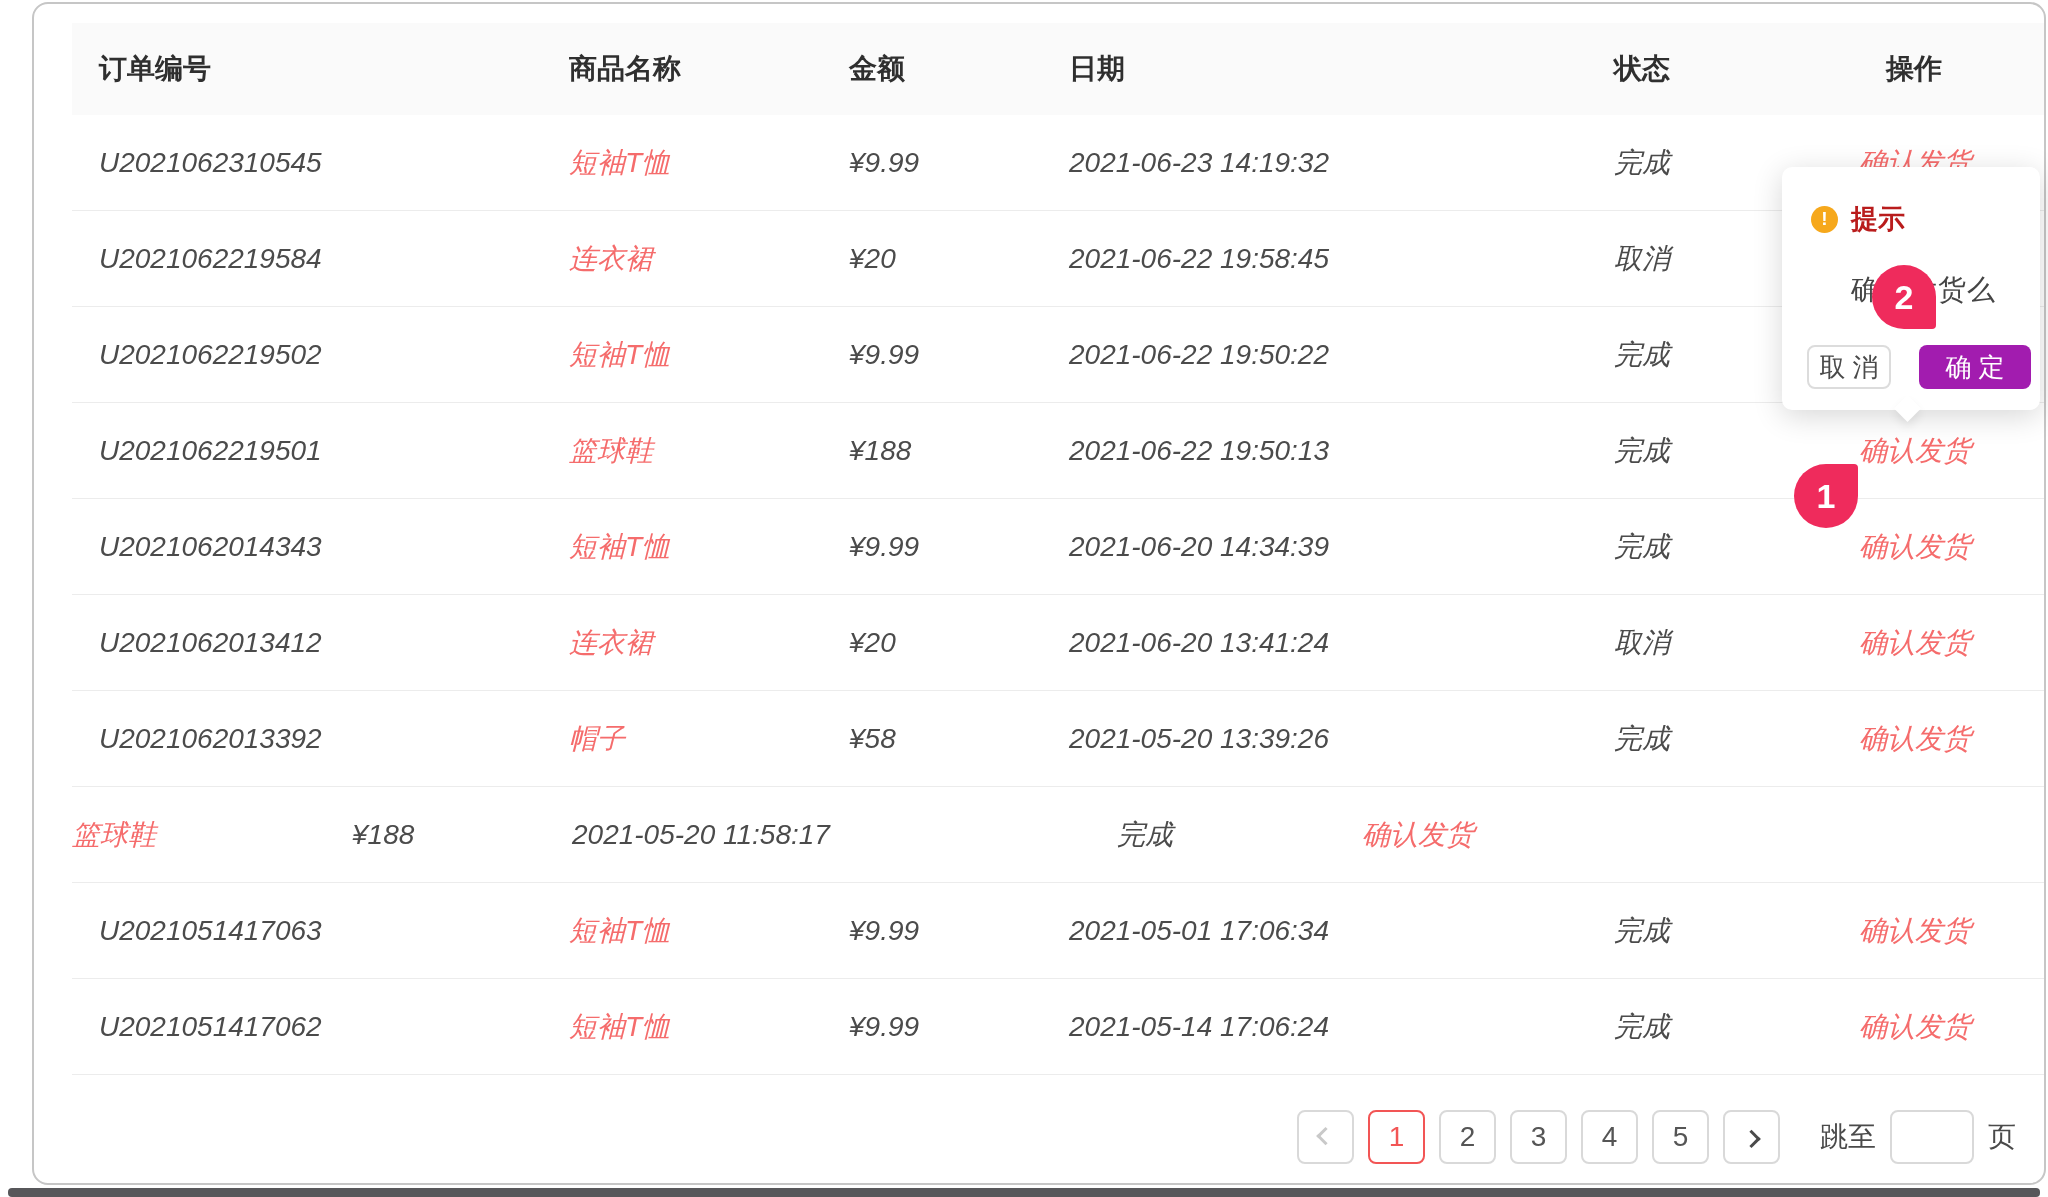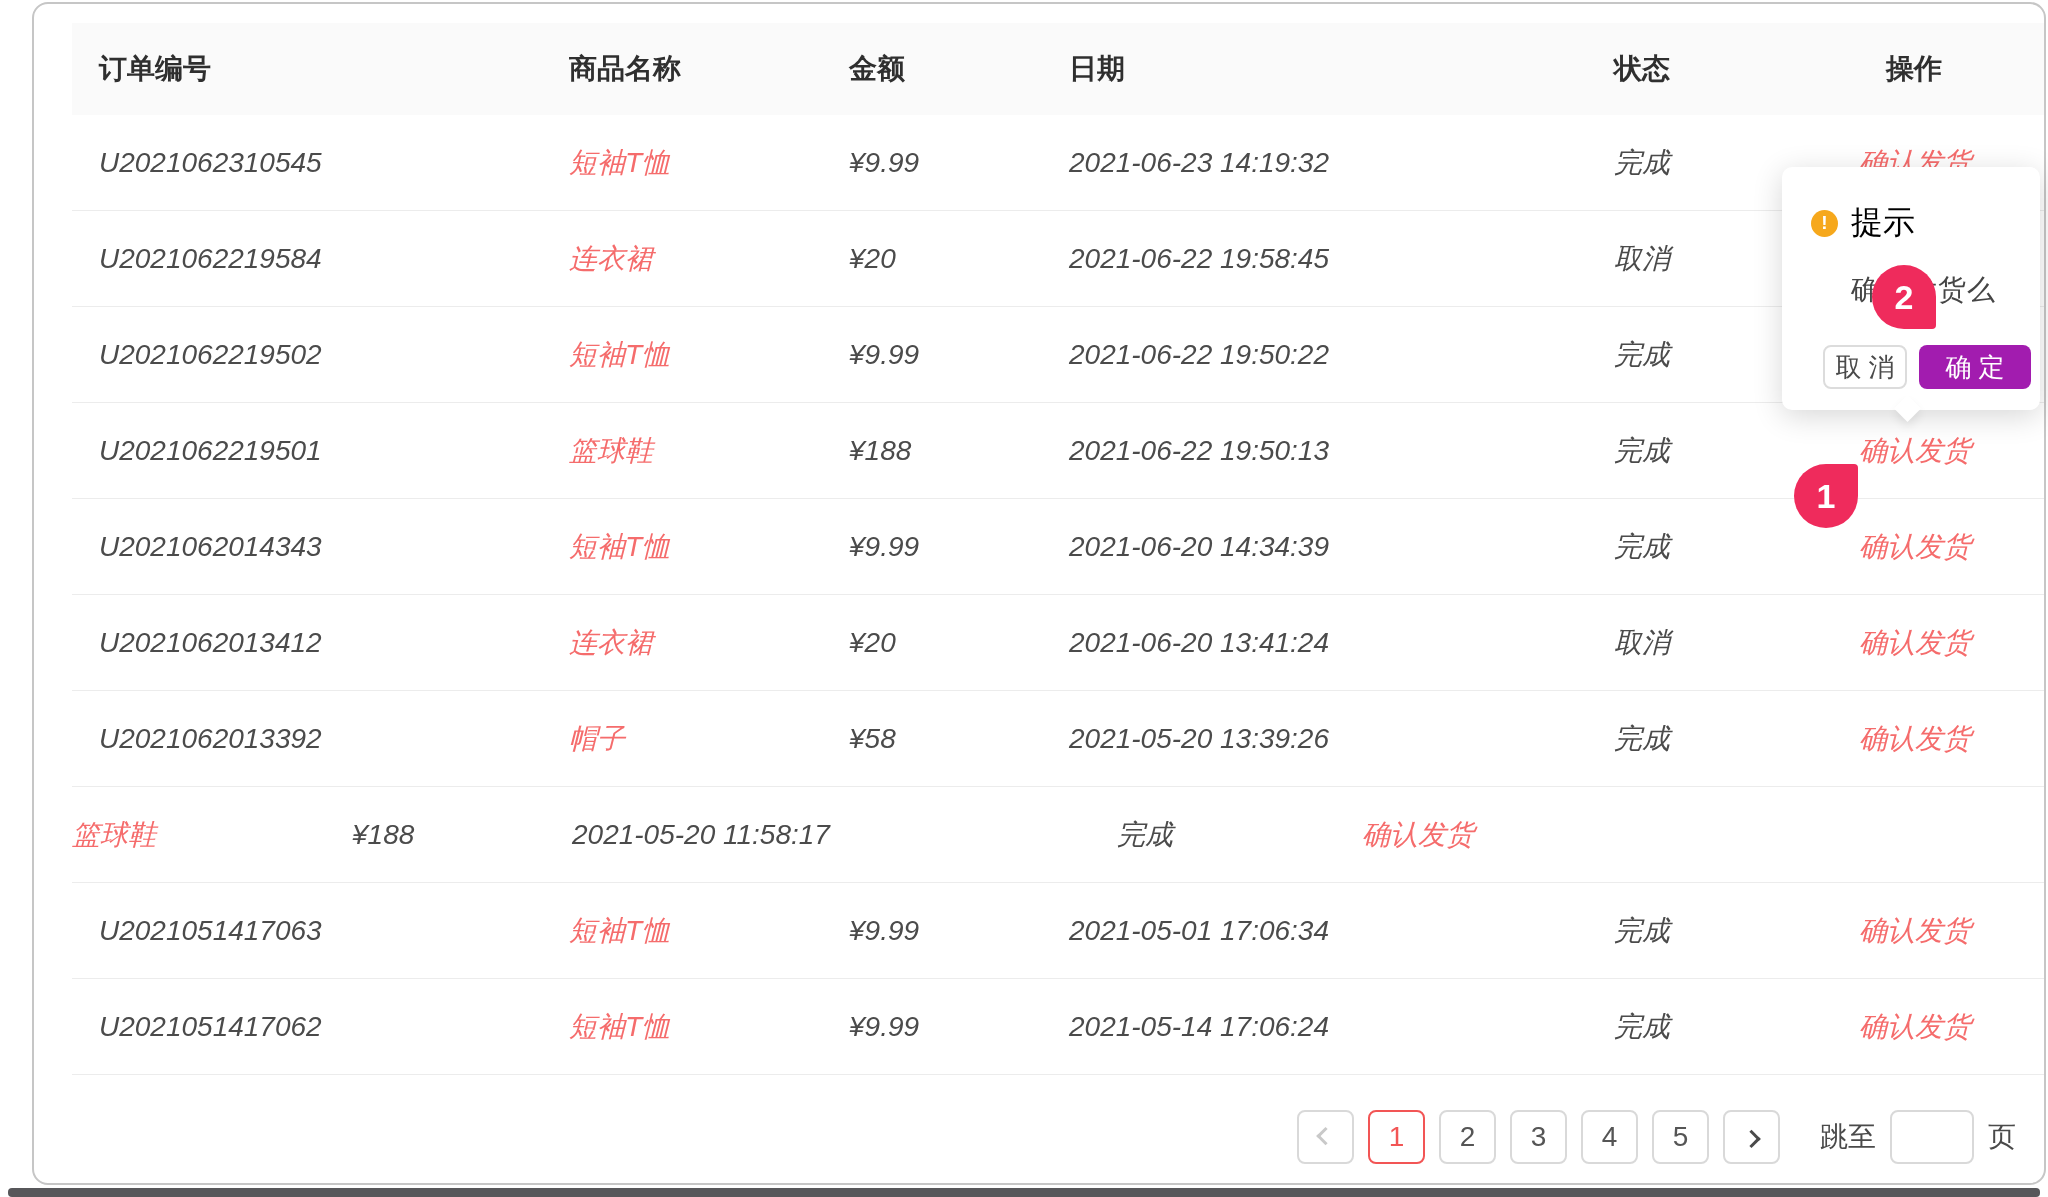--- a/index.html
+++ b/index.html
@@ -62,23 +62,23 @@
   }
   .pop-arrow {
     position:absolute; left:116px; bottom:-8px; width:19px; height:19px;
     background:#fff; transform:rotate(45deg); box-shadow:4px 4px 10px rgba(0,0,0,0.08);
   }
   .pop-head { position:absolute; left:29px; top:34px; display:flex; align-items:center; gap:13px; }
   .warn-icon {
     width:27px; height:27px; border-radius:50%; background:#f6a81c; color:#fff;
     display:flex; align-items:center; justify-content:center; font-size:19px; font-weight:700; flex:none;
   }
-  .pop-title { font-size:32px; color:#000000; }
+  .pop-title { font-size:27px; color:#b91c1c;font-weight:bold; }
   .pop-message { position:absolute; left:69px; top:246px; font-size:28px; color:#454545; letter-spacing:1px; }
-  .pop-buttons { position:absolute; right:9px; bottom:21px; display:flex; gap:12px; align-items:center; }
+  .pop-buttons { position:absolute; right:9px; bottom:21px; display:flex; gap:28px; align-items:center; }
   .btn { height:44px; border-radius:8px; font-size:26px; display:flex; align-items:center; justify-content:center; font-family:inherit; cursor:pointer; }
   .btn-cancel { width:84px; background:#fff; border:2px solid #dcdcdc; color:#4a4a4a; }
   .btn-confirm { width:112px; background:#a21caf; border:none; color:#fff; }
 
   
   .badge {
     position:absolute; width:64px; height:64px; background:#ef2b5c; color:#fff;
     display:flex; align-items:center; justify-content:center;
     font-size:34px; font-weight:600; z-index:20;
   }

